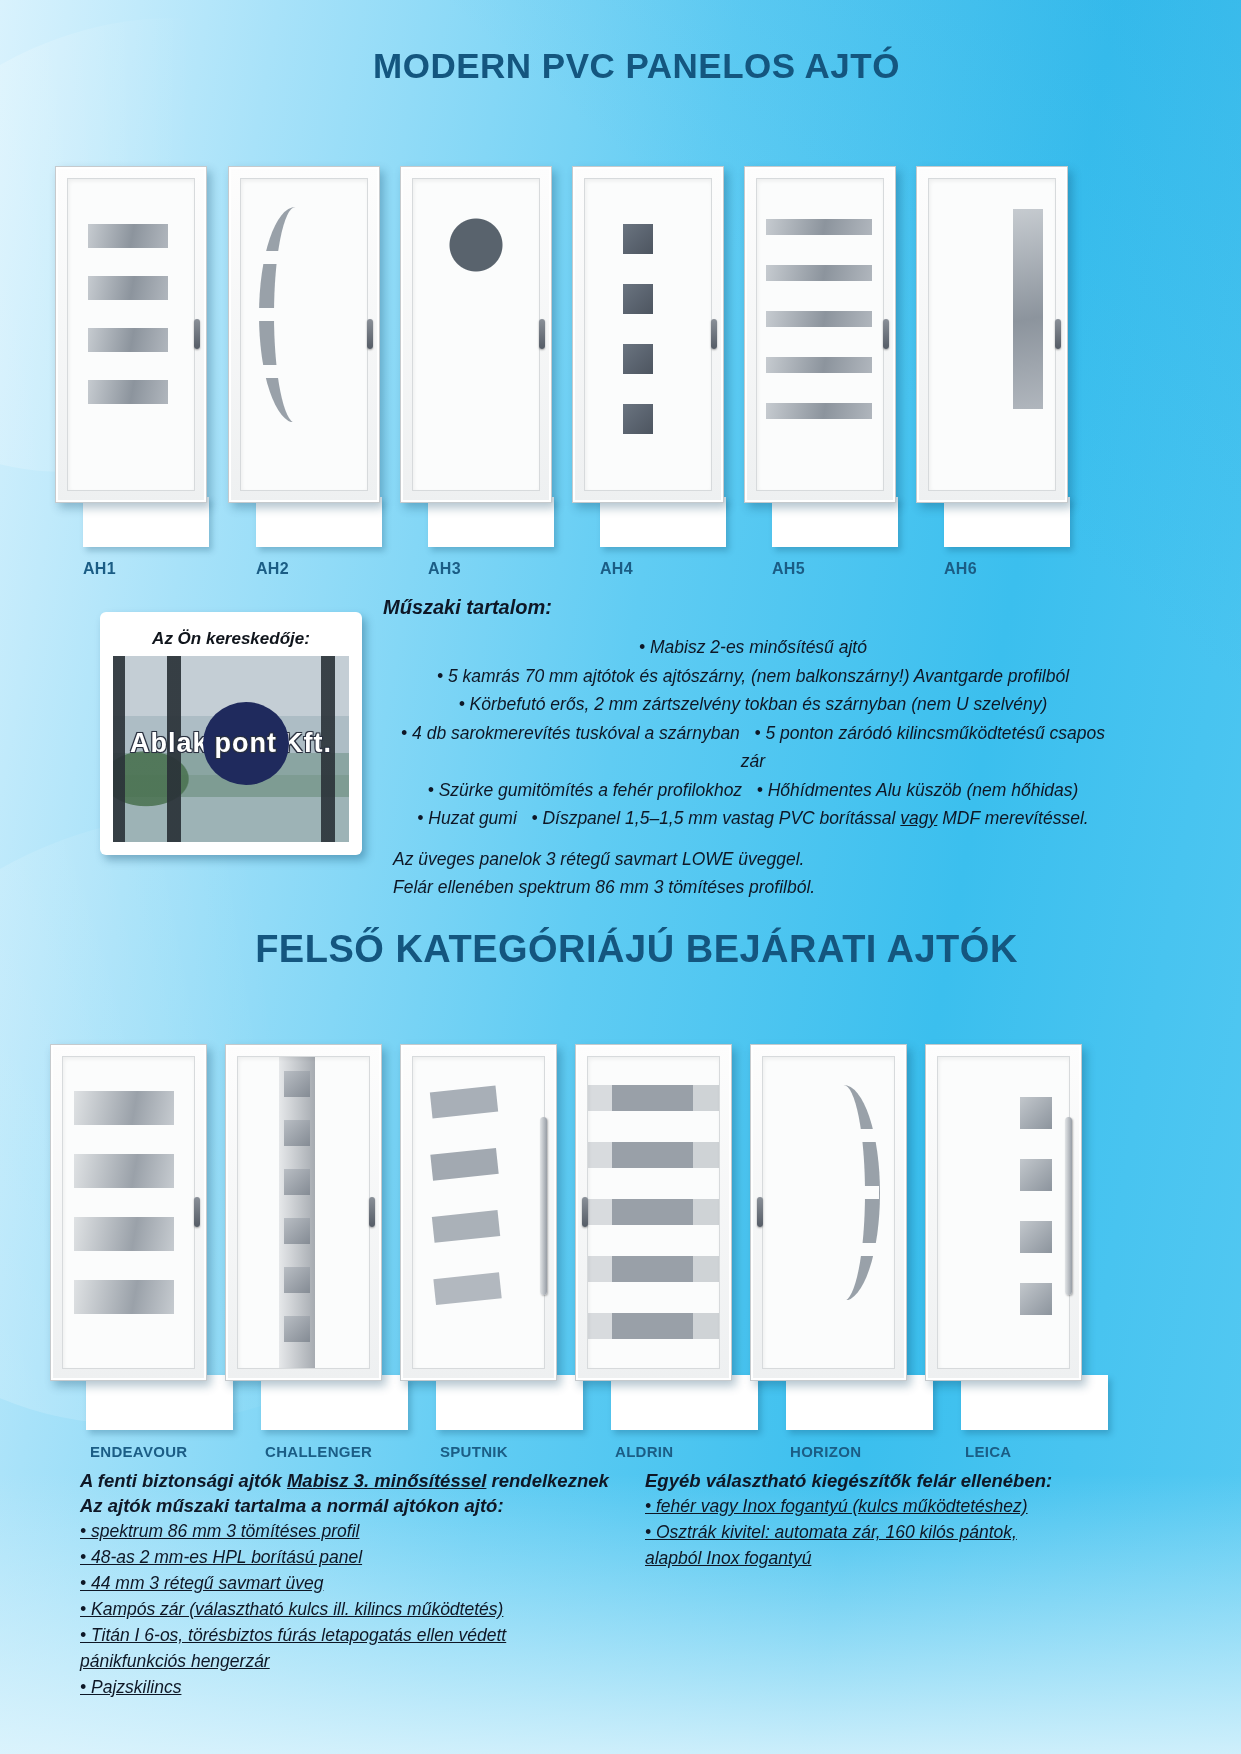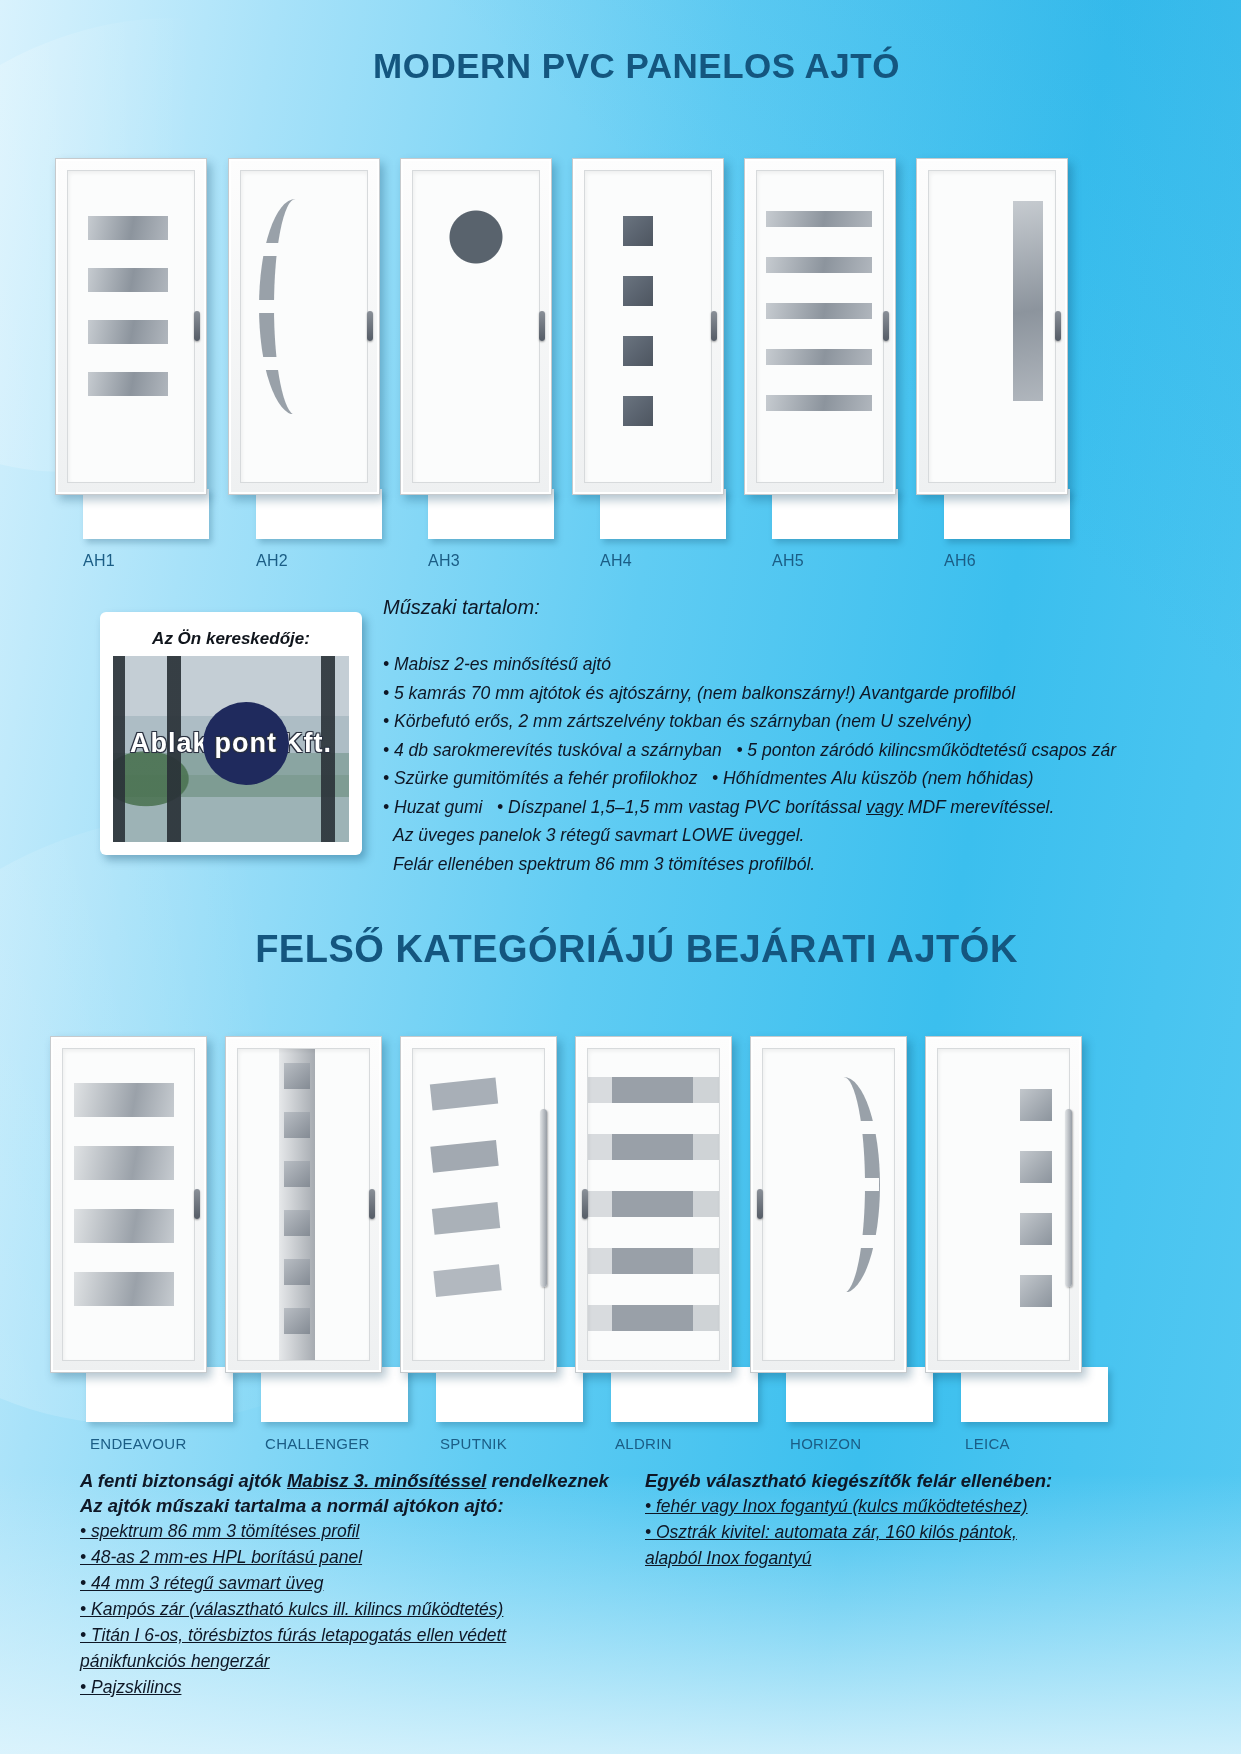--- a/index.html
+++ b/index.html
@@ -16,21 +16,21 @@
   .sw-d{top:820px;left:-180px;width:700px;height:600px;border-radius:50%;
         background:linear-gradient(100deg,rgba(255,255,255,.28),rgba(255,255,255,0) 65%);transform:rotate(-18deg);}
 
   .big-title{position:absolute;left:16px;width:100%;text-align:center;font-weight:bold;
              color:#14567f;letter-spacing:.5px;}
   #title1{top:46px;font-size:35px;}
   #title2{top:928px;font-size:38px;}
 
   
   .door-row{position:absolute;left:0;top:0;width:100%;height:0;}
-  .door-col{position:absolute;top:8px;}
+  .door-col{position:absolute;top:16px;font-weight:bold;}
   .door{position:relative;width:150px;height:335px;background:linear-gradient(180deg,#fdfdfd,#eef0f1);
         border:1px solid #c6cacd;box-shadow:4px 5px 9px rgba(8,64,96,.30), inset 0 0 0 2px #fff;}
   .row2 .door{width:155px;}
   .leaf{position:absolute;left:11px;top:11px;right:11px;bottom:11px;border:1px solid #d7dadc;
         background-color:#fbfcfc;background-repeat:no-repeat;box-shadow:inset 1px 2px 4px rgba(0,0,0,.06);}
   .handle{position:absolute;right:6px;top:152px;width:6px;height:30px;border-radius:3px;
           background:linear-gradient(180deg,#8a9098,#555c66);box-shadow:0 1px 2px rgba(0,0,0,.35);}
   .handle-rod{position:absolute;right:9px;top:72px;width:7px;height:178px;border-radius:4px;
           background:linear-gradient(90deg,#e2e5e7,#979da5);box-shadow:1px 1px 2px rgba(0,0,0,.3);}
   .price-box{width:126px;height:50px;margin:-6px 0 0 28px;background:#fff;
@@ -102,22 +102,22 @@
   .logo{position:absolute;left:0;right:0;top:72px;text-align:center;font-weight:bold;font-size:27px;
         letter-spacing:1px;color:#fff;white-space:nowrap;
         text-shadow:0 0 2px #2b3240,1px 1px 0 #2b3240,-1px -1px 0 #2b3240,1px -1px 0 #2b3240,-1px 1px 0 #2b3240;}
   .logo .lp{position:relative;display:inline-block;padding:0 2px;margin:0 4px;}
   .logo .lp::before{content:"";position:absolute;left:-10px;right:-10px;top:-26px;bottom:-26px;
         background:#1f2a5d;border-radius:50%;z-index:0;}
   .logo .lp b{position:relative;z-index:1;font-weight:bold;}
 
   
   #tech{position:absolute;left:383px;top:596px;width:740px;color:#0e1726;font-style:italic;}
-  #tech .hdr{font-weight:normal;font-size:20px;margin-bottom:31px;}
-  #tech ul{list-style:none;margin:0;padding:0;font-size:17.5px;line-height:28.5px;}
+  #tech .hdr{font-weight:bold;font-size:20px;margin-bottom:14px;}
+  #tech ul{list-style:none;margin:12px;padding:0;font-size:17.5px;line-height:28.5px;text-align:center;}
   #tech .foot{font-size:17.5px;line-height:28.5px;padding-left:10px;}
   .u{text-decoration:underline;}
 
   .bottom-col{position:absolute;color:#0e1726;font-style:italic;}
   #bl{left:80px;top:1468px;width:565px;}
   #br{left:645px;top:1468px;width:540px;}
   .bottom-col .hdr{font-weight:bold;font-size:18.5px;line-height:25px;margin-bottom:0;}
   .bottom-col ul{list-style:none;margin:0;padding:0;font-size:17.5px;line-height:26px;text-decoration:underline;}
   .bottom-col li{white-space:pre-line;}
 </style>

